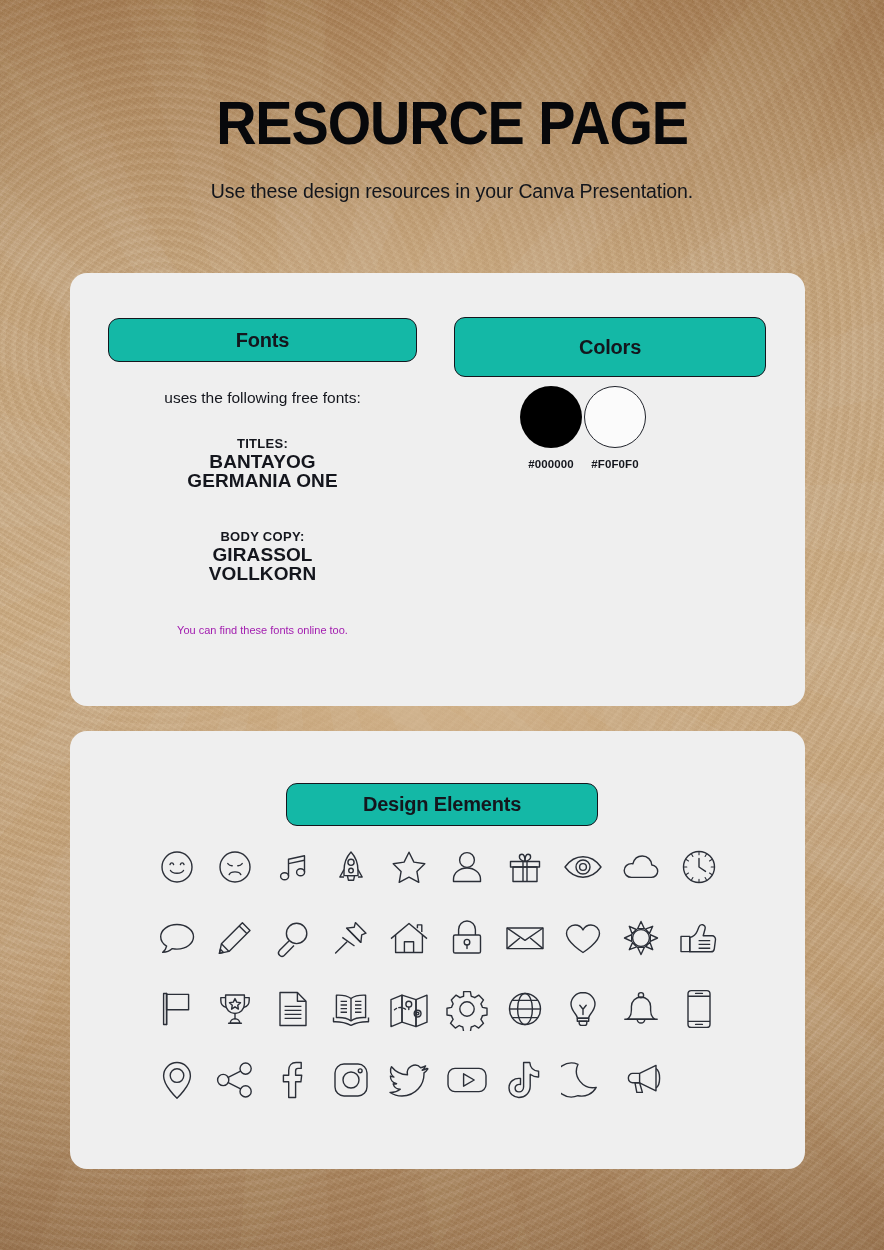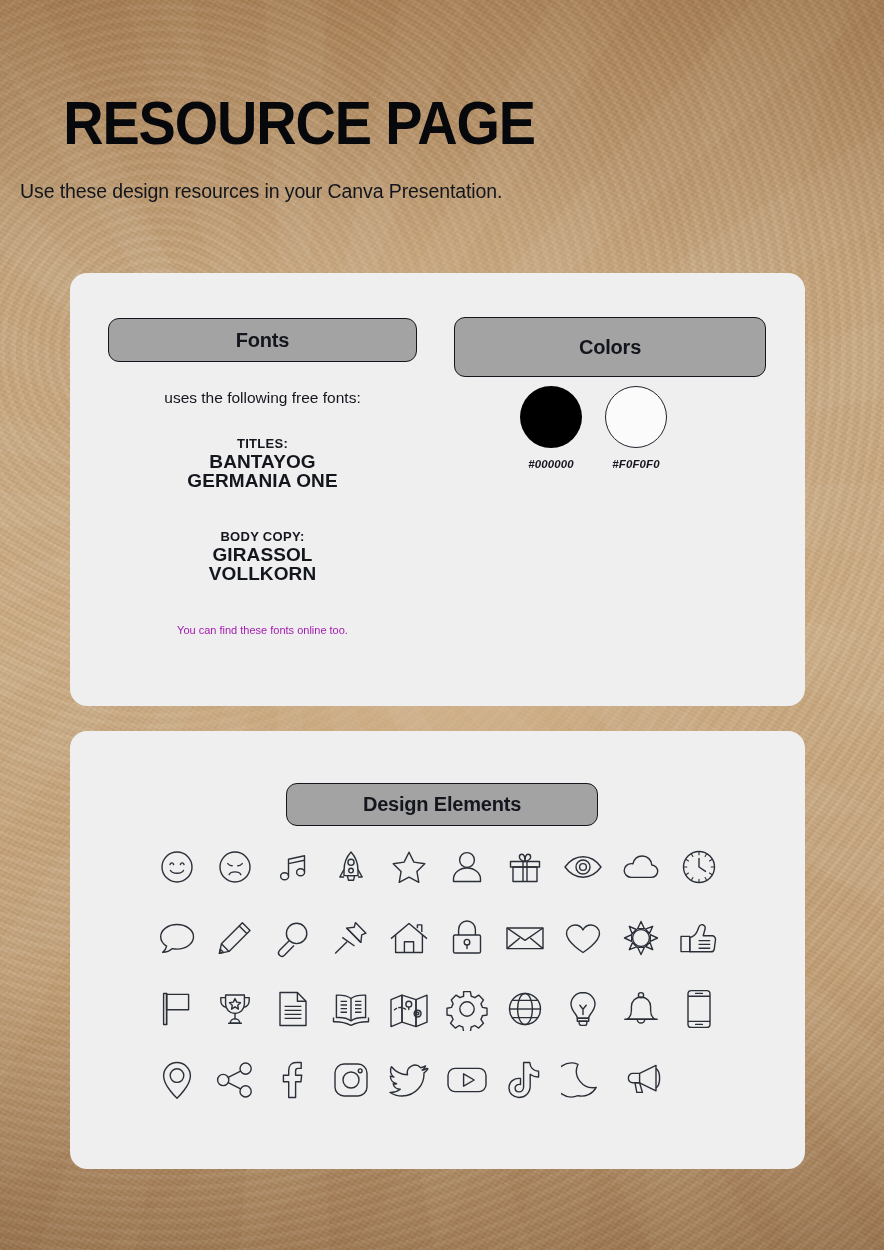--- a/index.html
+++ b/index.html
@@ -37,21 +37,21 @@
       repeating-conic-gradient(from 12deg at 33% 41%, rgba(255,255,255,0.055) 0deg 7deg, rgba(118,86,54,0.05) 7deg 15deg),
       repeating-conic-gradient(from 78deg at 71% 66%, rgba(255,255,255,0.045) 0deg 9deg, rgba(126,94,60,0.04) 9deg 18deg);
     pointer-events: none;
     mix-blend-mode: overlay;
   }
 
   
   #header {
     position: absolute;
     top: 0; left: 0; right: 0;
-    text-align: left;
+    text-align: center;
     z-index: 2;
     padding-left: 20px;
   }
   #page-title {
     margin: 0;
     padding-top: 90px;
     font-size: 62px;
     line-height: 66px;
     font-weight: 700;
     letter-spacing: -1.2px;
@@ -87,21 +87,21 @@
     top: 731px;
     width: 735px;
     height: 438px;
   }
 
   
   .pill {
     position: absolute;
     border: 1.6px solid #14161d;
     border-radius: 11px;
-    background: #a3a3a3;
+    background: #14b8a6;
     display: flex;
     align-items: center;
     justify-content: center;
     color: #14161d;
     font-size: 20px;
     font-weight: 700;
     letter-spacing: -0.2px;
     box-sizing: border-box;
   }
   #pill-fonts {
@@ -163,22 +163,21 @@
     line-height: 19px;
     color: #a21caf;
   }
 
   
   #colors-col {
     position: absolute;
     left: 450px;
     top: 113px;
     display: flex;
-    gap: 23px;
-    font-style: italic;
+    gap: 2px;
   }
   .swatch-item {
     width: 62px;
     text-align: center;
   }
   .swatch-dot {
     width: 62px;
     height: 62px;
     border-radius: 50%;
     box-sizing: border-box;

